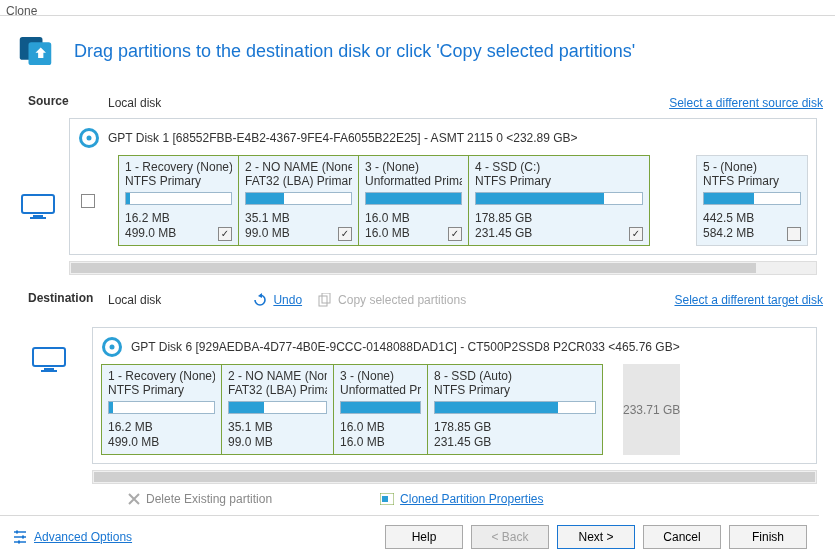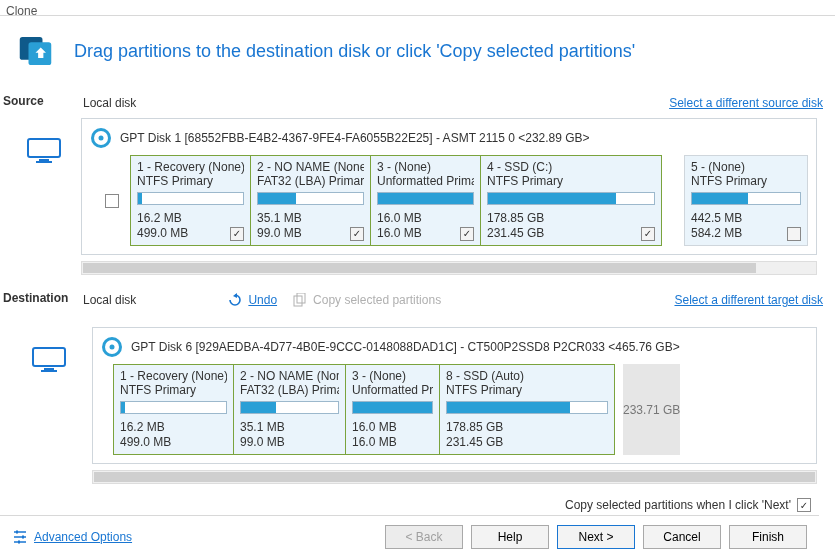--- a/index.html
+++ b/index.html
@@ -2,33 +2,33 @@
 <html><head>
 <meta charset="utf-8">
 <style>
   * { box-sizing: border-box; margin: 0; padding: 0; font-family: "Segoe UI", Tahoma, sans-serif; font-size: 12px; }
   body { width: 835px; height: 557px; background: #fff; overflow: hidden; position: relative; }
   .titlebar { height: 16px; border-bottom: 1px solid #d8d8d8; padding: 4px 6px; color: #555; }
   .header { display: flex; align-items: center; gap: 14px; padding: 14px 18px 20px 18px; }
   .header-icon { width: 42px; height: 42px; position: relative; }
   .header-icon svg { width: 100%; height: 100%; }
   .header-text { font-size: 18px; color: #1976d2; }
-  .section { display: flex; padding: 2px 12px 0 3px; }
+  .section { display: flex; padding: 2px 12px 0 28px; }
   .section-label { width: 80px; font-weight: 600; color: #333; padding-top: 0; }
   .section-body { flex: 1; }
   .row-head { display: flex; align-items: center; gap: 16px; height: 18px; margin-bottom: 6px; }
   .row-head .local { color: #333; }
   .link { color: #1976d2; text-decoration: underline; cursor: pointer; }
   .spacer { flex: 1; }
   .monitor { width: 34px; height: 26px; margin: 20px 6px 0 0; }
   .disk-box { border: 1px solid #cfd6dc; padding: 8px; margin-bottom: 6px; }
   .disk-header { display: flex; align-items: center; gap: 8px; margin-bottom: 6px; }
   .disk-icon { width: 22px; height: 22px; }
   .disk-title { color: #333; }
-  .part-row { display: flex; align-items: stretch; gap: 8px; margin-left: 12px; }
+  .part-row { display: flex; align-items: stretch; gap: 20px; }
   .sel-cb { width: 20px; display: flex; align-items: center; justify-content: center; }
   .parts { display: flex; border: 1px solid #7aa33d; flex: 1; }
   .parts.dest-parts { flex: none; }
   .partition { border-right: 1px solid #7aa33d; padding: 4px 6px 4px 6px; position: relative; background: #eaf4fb; display: flex; flex-direction: column; }
   .partition:last-child { border-right: none; }
   .partition.light { background: #eaf4fb; }
   .p-title { color: #333; white-space: nowrap; overflow: hidden; }
   .p-type { color: #333; white-space: nowrap; overflow: hidden; margin-bottom: 4px; }
   .bar { height: 13px; background: #fff; border: 1px solid #9cb8cc; position: relative; margin-bottom: 6px; }
   .bar-fill { position: absolute; top: 0; bottom: 0; left: 0; background: #2a9fd6; }
@@ -73,21 +73,21 @@
   <div class="section-label">Source</div>
   <div class="section-body">
     <div class="row-head">
       <span class="local">Local disk</span>
       <span class="spacer"></span>
       <span class="link">Select a different source disk</span>
     </div>
   </div>
 </div>
 
-<div style="display:flex; padding:0 12px;">
+<div style="display:flex; padding:0 12px;align-items:center;">
   <div style="width:80px; display:flex; justify-content:center;">
     <svg class="monitor" viewBox="0 0 34 26">
         <rect x="1" y="1" width="32" height="18" rx="2" fill="none" stroke="#1976d2" stroke-width="2"></rect>
         <rect x="12" y="21" width="10" height="2" fill="#1976d2"></rect>
         <rect x="9" y="23" width="16" height="2" fill="#1976d2"></rect>
       </svg>
   </div>
   <div style="flex:1; padding-right:6px;">
     <div class="disk-box">
       <div class="disk-header">
@@ -166,21 +166,21 @@
       <span class="p-cb">
                   <span class="checkmark">✓</span>
                 </span>
     </div>
             </div>
           </div>
         <div class="sep-gap"></div>
 
         <div id="src-extra" style="display:flex;">
             <div style="border: 1px solid rgb(207, 214, 220); display: flex;">
-              <div class="partition light" style="width: 122px;">
+              <div class="partition light" style="width: 110px;">
     <div class="p-title">5 -  (None)</div>
     <div class="p-type">NTFS Primary</div>
     <div class="bar">
                   <div class="bar-fill" style="width:52%"></div>
                 </div>
     <div class="p-sizes">
       <div>
         <div>442.5 MB</div>
         <div>584.2 MB</div>
       </div>
@@ -300,20 +300,36 @@
     </div>
             </div>
           </div>
         <div class="freespace-part">233.71 GB</div>
       </div>
     </div>
     <div class="hscroll">
         <div class="thumb" style="left:1px; right:1px;"></div>
       </div>
 
+    <div class="del-row">
+      <span class="action gray">
+        <svg width="12" height="12" viewBox="0 0 12 12">
+            <path d="M1 1 L11 11 M11 1 L1 11" stroke="#aaa" stroke-width="2"></path>
+          </svg>
+        <span>Delete Existing partition</span>
+      </span>
+      <span style="width:60px;"></span>
+      <span class="action">
+        <svg width="14" height="12" viewBox="0 0 14 12">
+            <rect x="0" y="0" width="14" height="12" fill="none" stroke="#7aa33d"></rect>
+            <rect x="2" y="3" width="6" height="6" fill="#2a9fd6"></rect>
+          </svg>
+        <span class="link">Cloned Partition Properties</span>
+      </span>
+    </div>
   </div>
 </div>
 
 <div class="copy-next">
   <span>Copy selected partitions when I click 'Next'</span>
   <span class="checkbox">
       <span class="checkmark">✓</span>
     </span>
 </div>
 
@@ -321,18 +337,18 @@
   <span class="adv">
     <svg width="16" height="16" viewBox="0 0 16 16">
       <path d="M2 3 H14 M2 8 H14 M2 13 H14" stroke="#1976d2" stroke-width="1.4"></path>
       <rect x="4" y="1.5" width="2" height="3" fill="#1976d2"></rect>
         <rect x="10" y="6.5" width="2" height="3" fill="#1976d2"></rect>
         <rect x="6" y="11.5" width="2" height="3" fill="#1976d2"></rect>
     </svg>
     <span class="link">Advanced Options</span>
   </span>
   <span class="spacer"></span>
+  <button class="btn">Help</button>
   <button class="btn" disabled="">&lt; Back</button>
-  <button class="btn">Help</button>
   <button class="btn primary">Next &gt;</button>
   <button class="btn">Cancel</button>
   <button class="btn">Finish</button>
 </div>
 
 </body></html>

